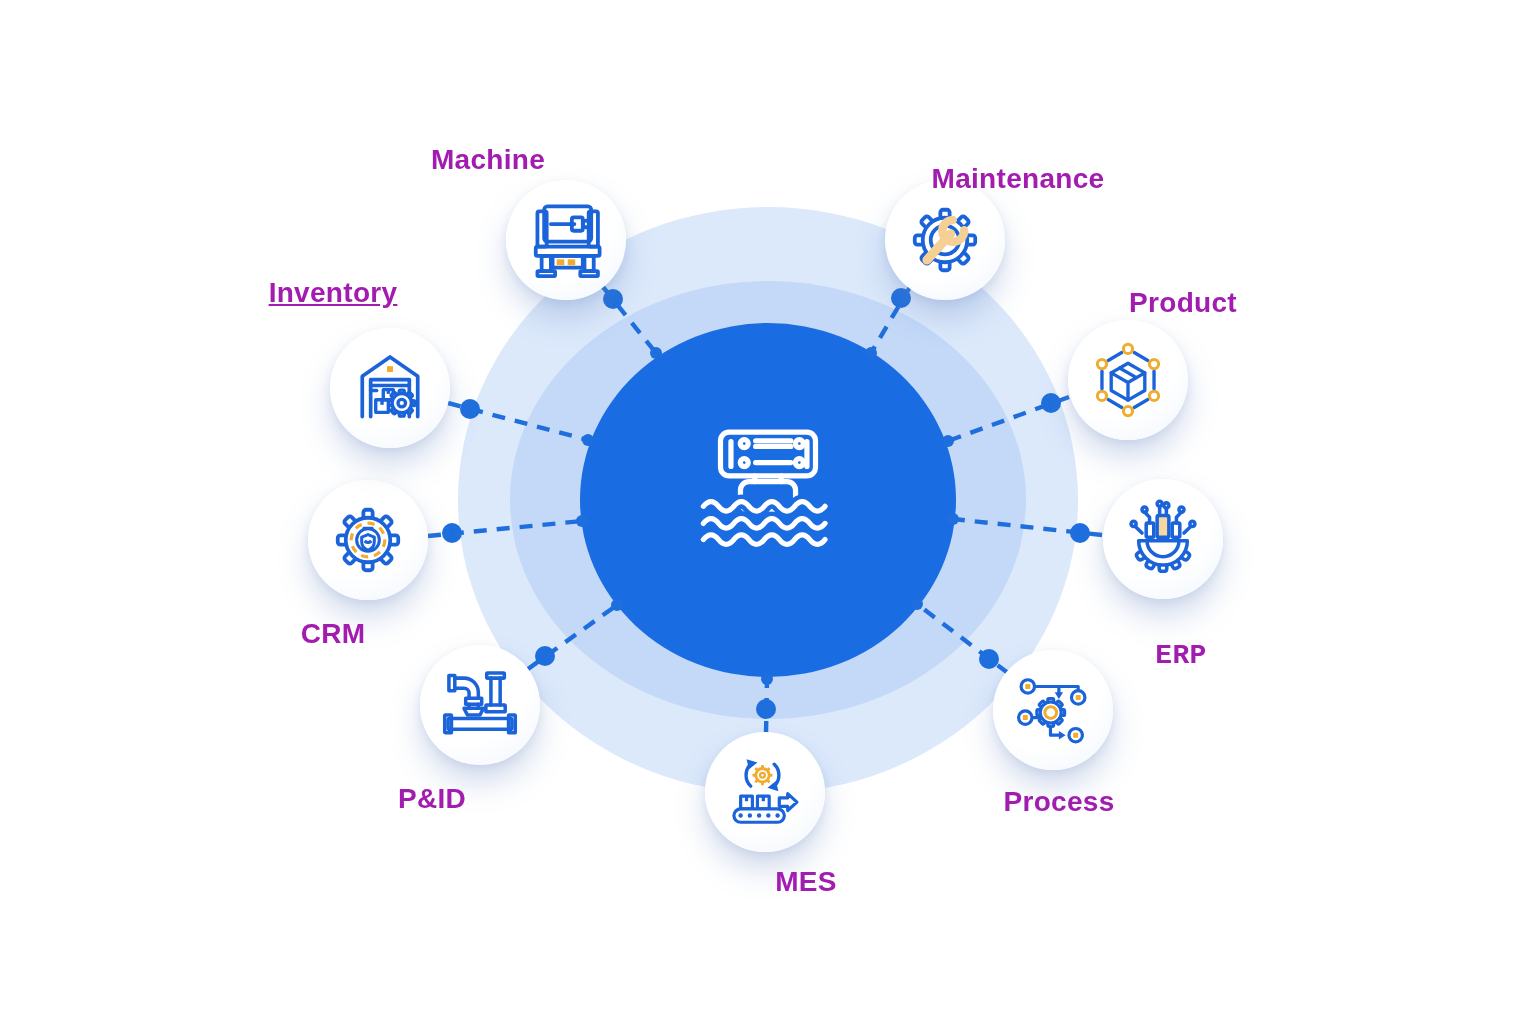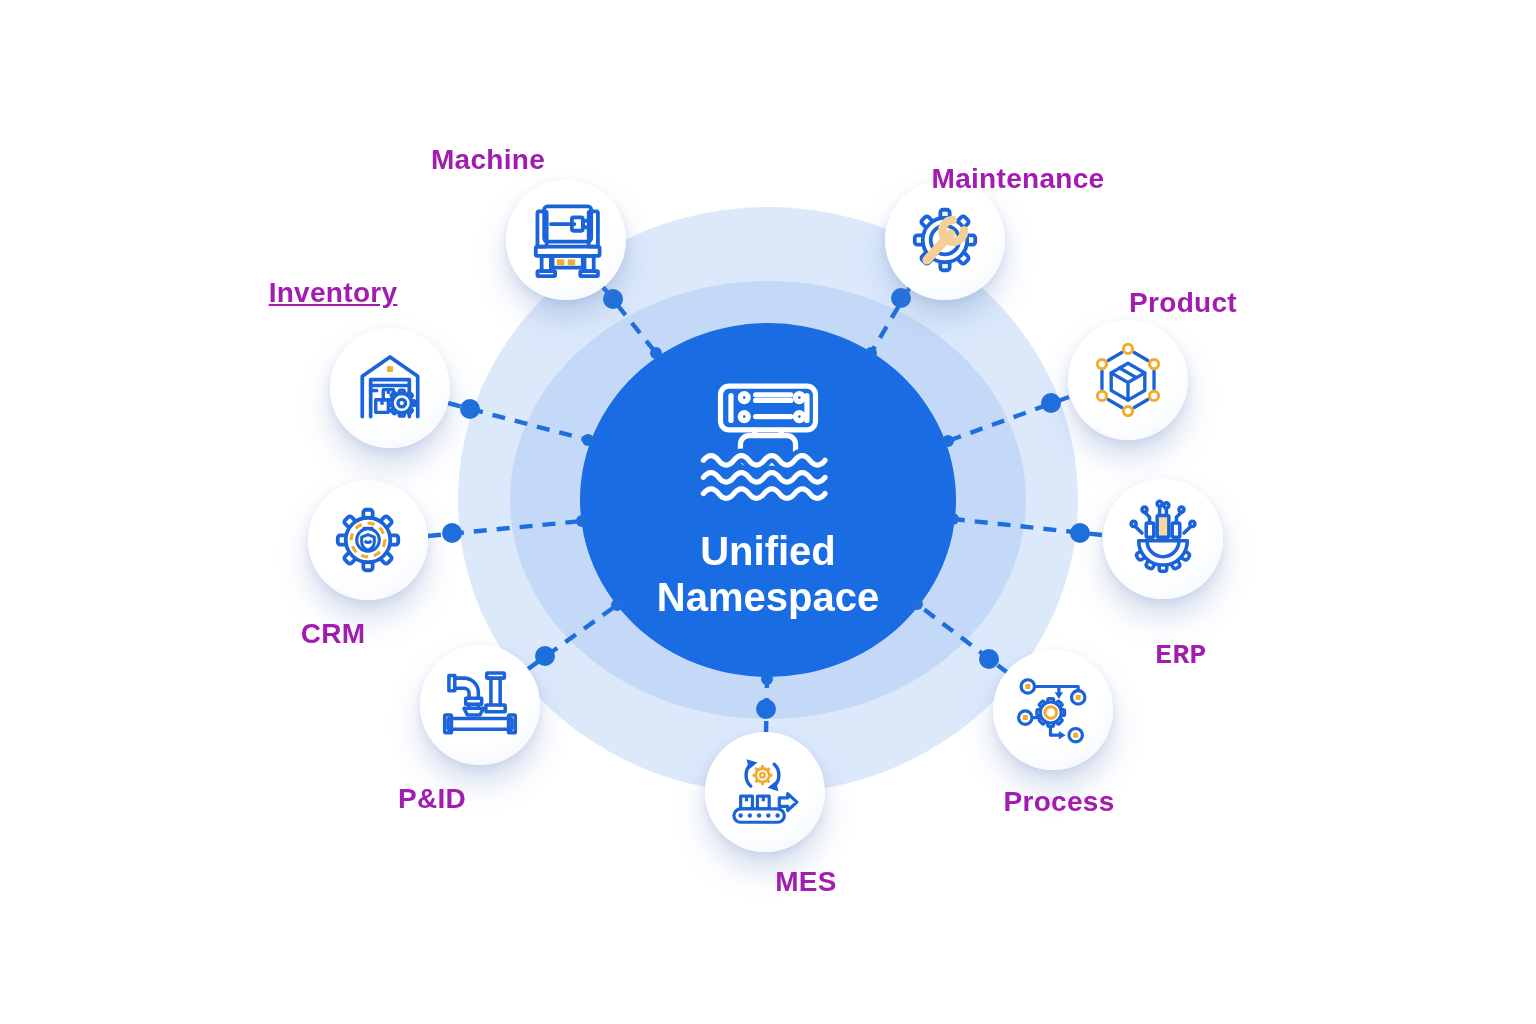--- a/index.html
+++ b/index.html
@@ -76,24 +76,20 @@
       </g>
       <g fill="none" stroke-linecap="round">
         <path d="M12,84 q8,-10 16,0 t16,0 t16,0 t16,0 t16,0 t16,0 t16,0 t16,0" stroke="#1a6ce2" stroke-width="15"></path>
         <path d="M12,84 q8,-10 16,0 t16,0 t16,0 t16,0 t16,0 t16,0 t16,0 t16,0" stroke="#ffffff" stroke-width="5.5"></path>
         <path d="M12,102 q8,-10 16,0 t16,0 t16,0 t16,0 t16,0 t16,0 t16,0 t16,0" stroke="#1a6ce2" stroke-width="15"></path>
         <path d="M12,102 q8,-10 16,0 t16,0 t16,0 t16,0 t16,0 t16,0 t16,0 t16,0" stroke="#ffffff" stroke-width="5.5"></path>
         <path d="M12,119 q8,-10 16,0 t16,0 t16,0 t16,0 t16,0 t16,0 t16,0 t16,0" stroke="#1a6ce2" stroke-width="15"></path>
         <path d="M12,119 q8,-10 16,0 t16,0 t16,0 t16,0 t16,0 t16,0 t16,0 t16,0" stroke="#ffffff" stroke-width="5.5"></path>
       </g>
     </svg>
-    <div class="center-title">
-      <div>Unified</div>
-      <div>Namespace</div>
-    </div>
   </div>
 
   <div class="node" style="left:506px;top:180px;">
     <svg viewBox="0 0 100 100">
       <g fill="none" stroke="#1b63d8" stroke-width="4.5" stroke-linejoin="round" stroke-linecap="round">
         <rect x="24" y="10" width="56" height="42" rx="4"></rect>
         <rect x="16" y="16" width="11" height="42" rx="2"></rect>
         <rect x="77" y="16" width="11" height="42" rx="2"></rect>
         <line x1="32" y1="31" x2="60" y2="31"></line>
         <rect x="57" y="23" width="13" height="16" rx="2"></rect>

